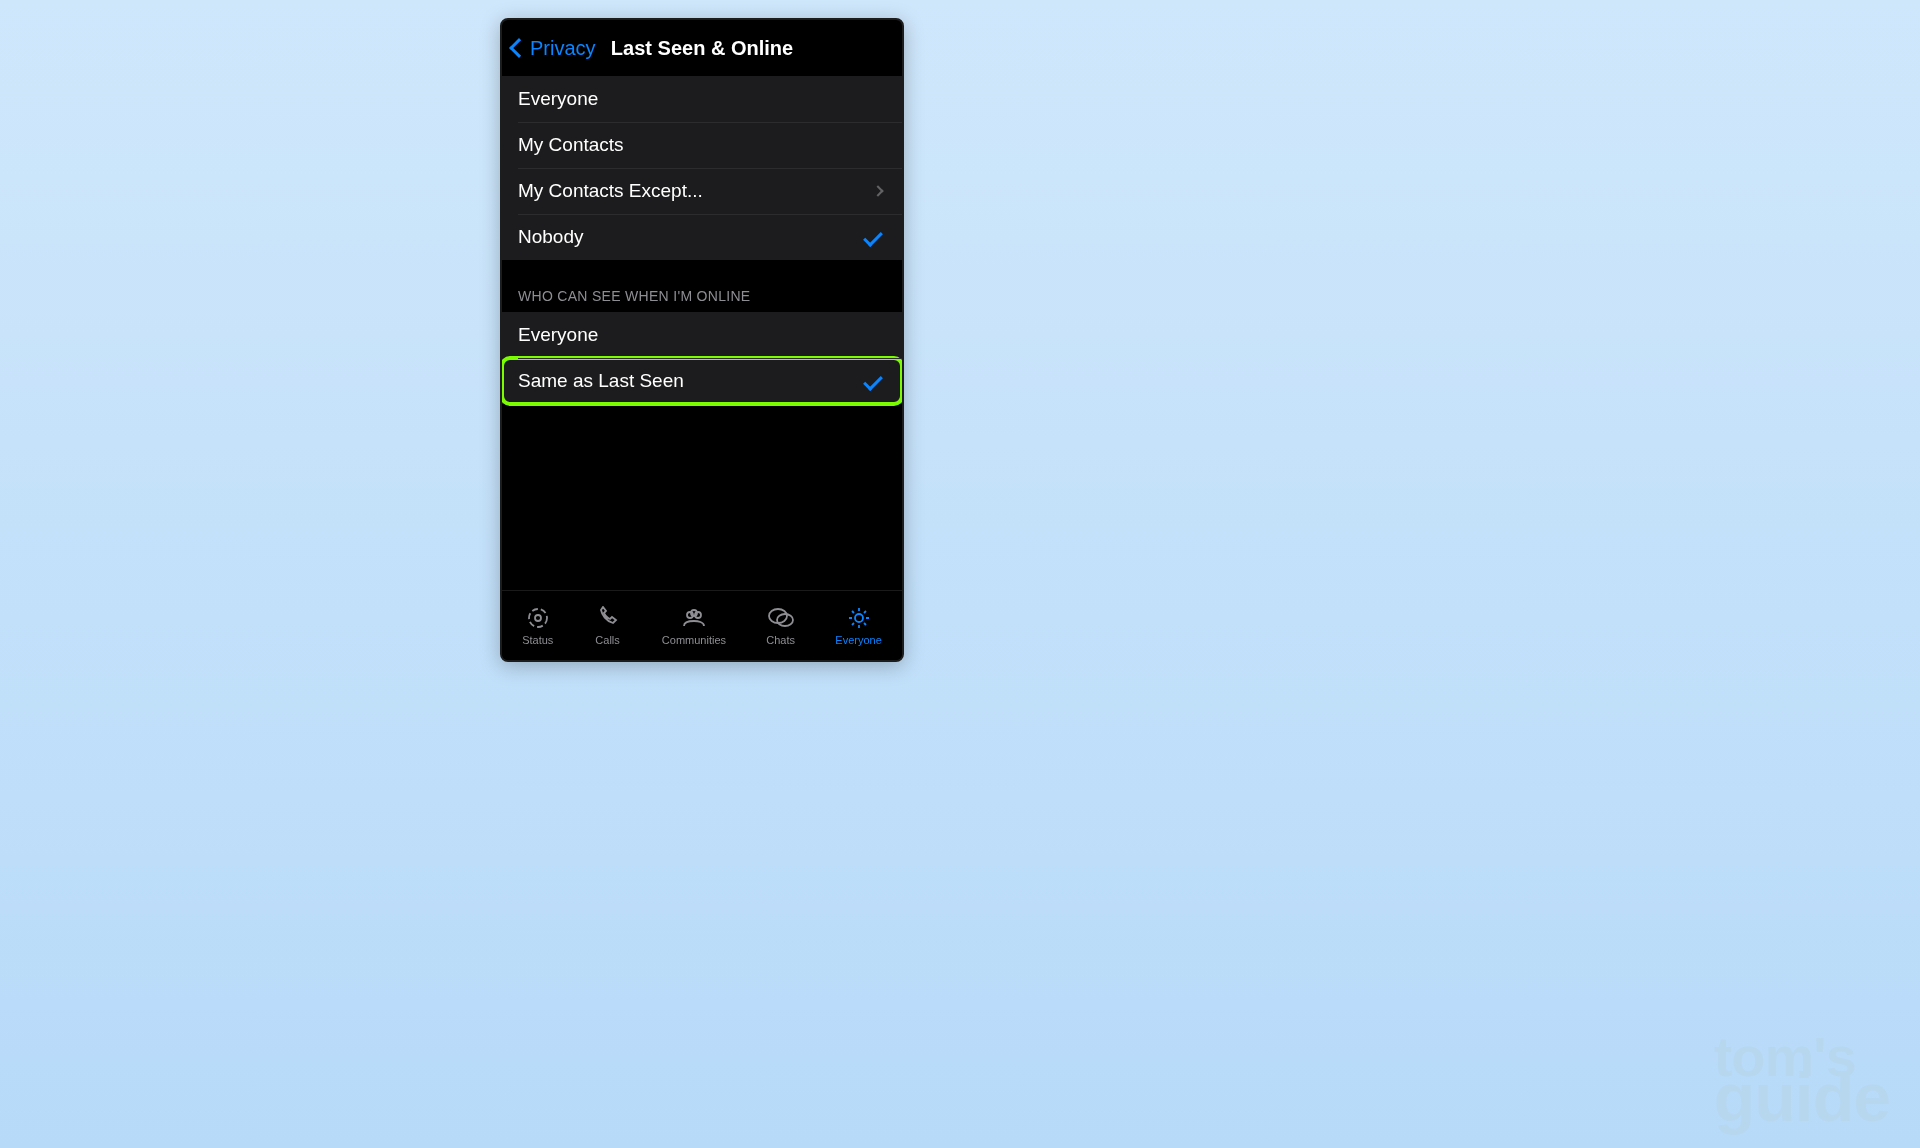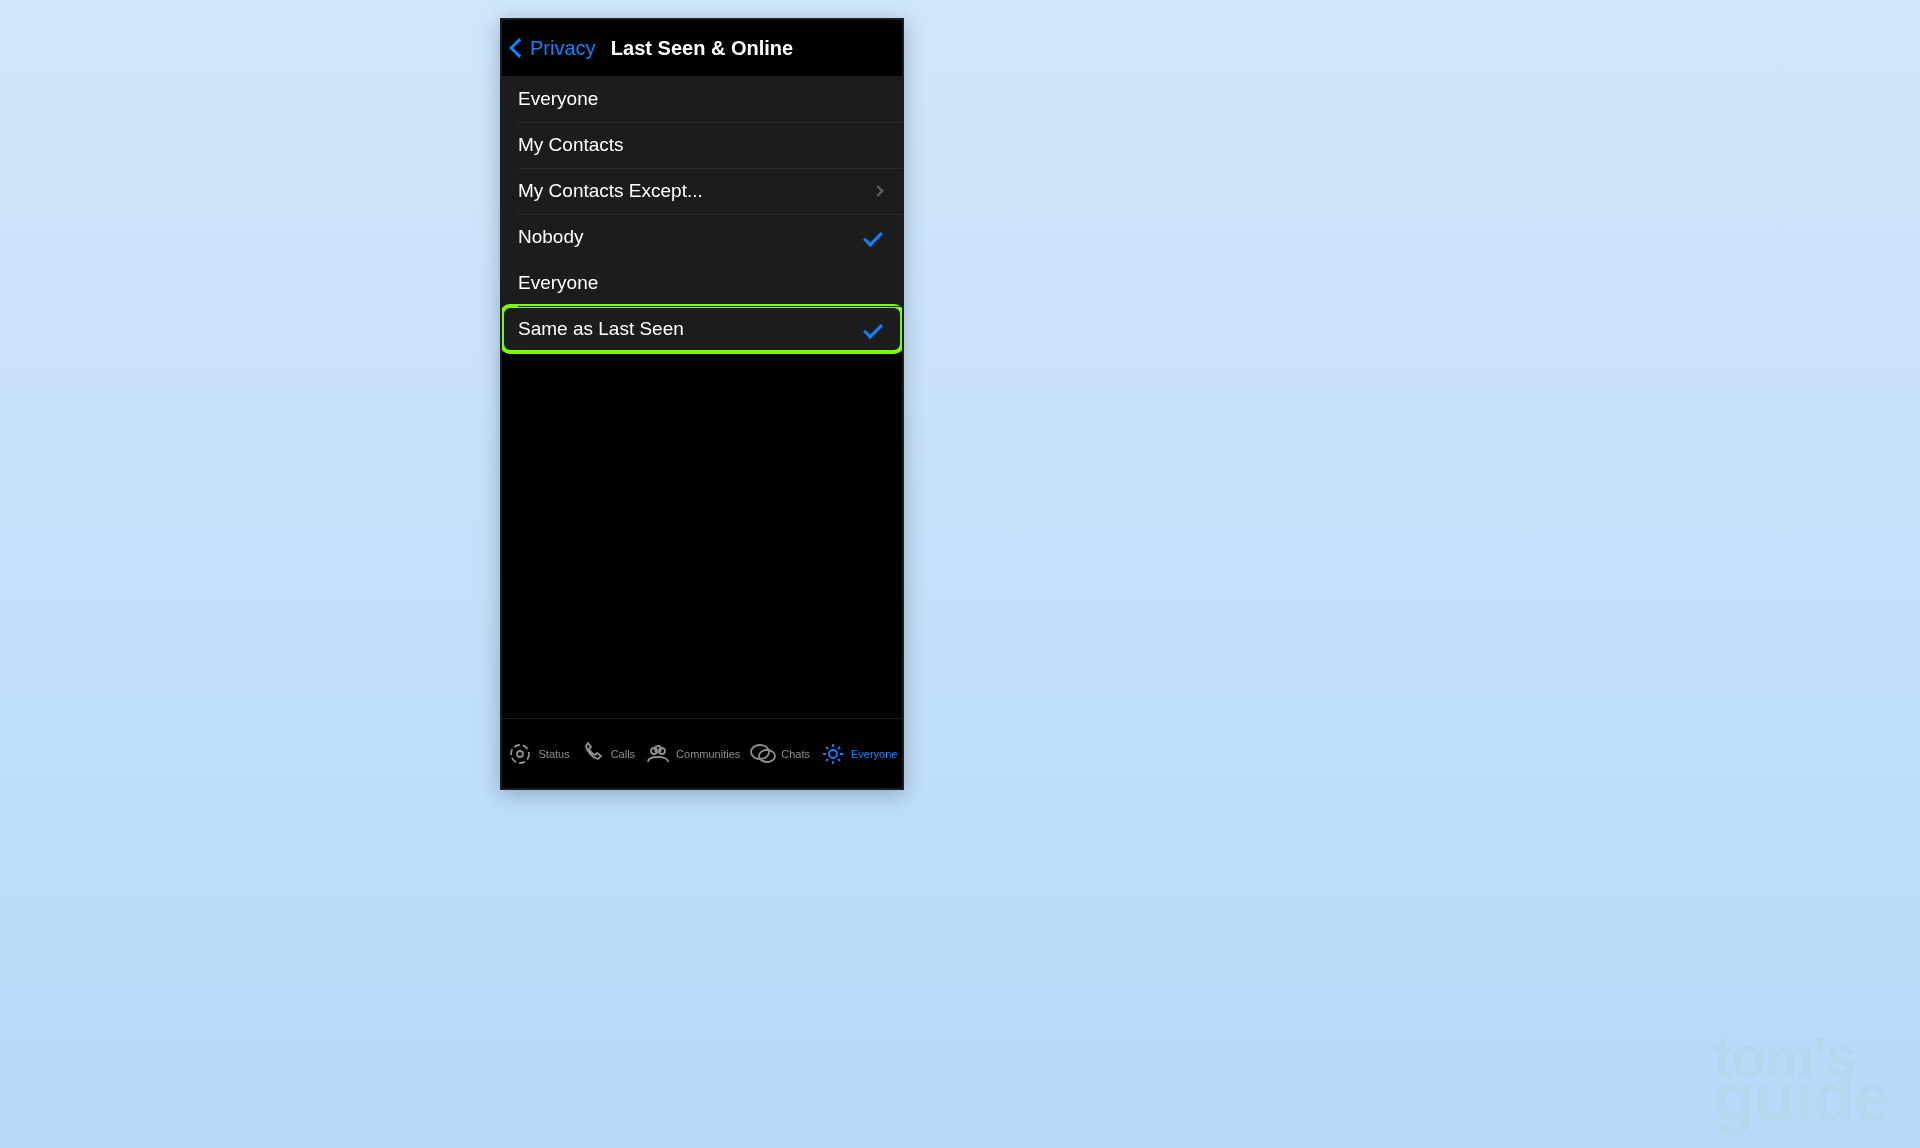--- a/index.html
+++ b/index.html
@@ -5,21 +5,21 @@
   * { margin:0; padding:0; box-sizing:border-box; }
   html,body { width:1920px; height:1148px; font-family:-apple-system,Helvetica,Arial,sans-serif; }
   body { background:linear-gradient(180deg,#cfe7fb 0%,#b7daf9 100%); position:relative; }
 
   
   .watermark { position:absolute; right:30px; bottom:25px; color:#b7d7ef; font-weight:700; line-height:0.75; letter-spacing:-1px; }
   .watermark .t1 { font-size:56px; }
   .watermark .t2 { font-size:68px; display:block; margin-top:-6px; }
 
   
-  .phone { position:absolute; left:500px; top:18px; width:404px; height:772px; background:#000; border:2px solid #1d1d1d; border-radius:0; box-shadow:0 4px 20px rgba(0,0,0,.25); overflow:hidden; display:flex; flex-direction:column; }
+  .phone { position:absolute; left:500px; top:18px; width:404px; height:644px; background:#000; border:2px solid #1d1d1d; border-radius:8px; box-shadow:0 4px 20px rgba(0,0,0,.25); overflow:hidden; display:flex; flex-direction:column; }
 
   .navbar { height:56px; display:flex; align-items:center; position:relative; color:#fff; }
   .back { position:absolute; left:4px; display:flex; align-items:center; color:#0a84ff; font-size:20px; }
   .back .chev { width:14px; height:14px; border-left:3px solid #0a84ff; border-bottom:3px solid #0a84ff; transform:rotate(45deg); margin:0 4px 0 6px; }
   .title { margin:0 auto; font-size:20px; font-weight:600; }
 
   .content { flex:1; overflow:hidden; background:#000; }
 
   .sect-head { color:#8e8e93; font-size:14px; letter-spacing:0.3px; padding:28px 16px 8px; }
   .cell-group { background:#1c1c1e; margin:0; }
@@ -28,21 +28,21 @@
   .cell .right { display:flex; align-items:center; }
   .check { width:18px; height:10px; border-left:3px solid #0a84ff; border-bottom:3px solid #0a84ff; transform:rotate(-45deg); margin-right:4px; }
   .disclosure { width:8px; height:8px; border-top:2px solid #636366; border-right:2px solid #636366; transform:rotate(45deg); margin-right:4px; }
   .highlight { outline:4px solid #7CFC00; outline-offset:-2px; border-radius:8px; }
 
   .footer-note { color:#8e8e93; font-size:15px; padding:10px 16px 0; line-height:1.35; }
   .footer-note b { color:#8e8e93; font-weight:600; }
 
   
   .tabbar { height:70px; border-top:1px solid #1a1a1a; display:flex; justify-content:space-around; align-items:center; background:#000; }
-  .tab { display:flex; flex-direction:row; align-items:center; gap:4px; font-size:11px; color:#8e8e93; }
+  .tab { display:flex; flex-direction:column; align-items:center; gap:4px; font-size:11px; color:#8e8e93; }
   .tab.active { color:#0a84ff; }
   .tab svg { width:28px; height:24px; }
   .tab svg * { stroke:currentColor; fill:none; stroke-width:1.8; }
 </style>
 </head>
 <body>
 
 <div class="phone">
 
   <div class="navbar">
@@ -69,20 +69,21 @@
           </span>
       </div>
       <div class="cell">
         <span>Nobody</span>
         <span class="right">
             <span class="check"></span>
           </span>
       </div>
     </div>
 
+    <div class="sect-head">WHO CAN SEE WHEN I'M ONLINE</div>
     <div class="cell-group">
       <div class="cell">
         <span>Everyone</span>
       </div>
       <div class="cell highlight">
         <span>Same as Last Seen</span>
         <span class="right">
             <span class="check"></span>
           </span>
       </div>

